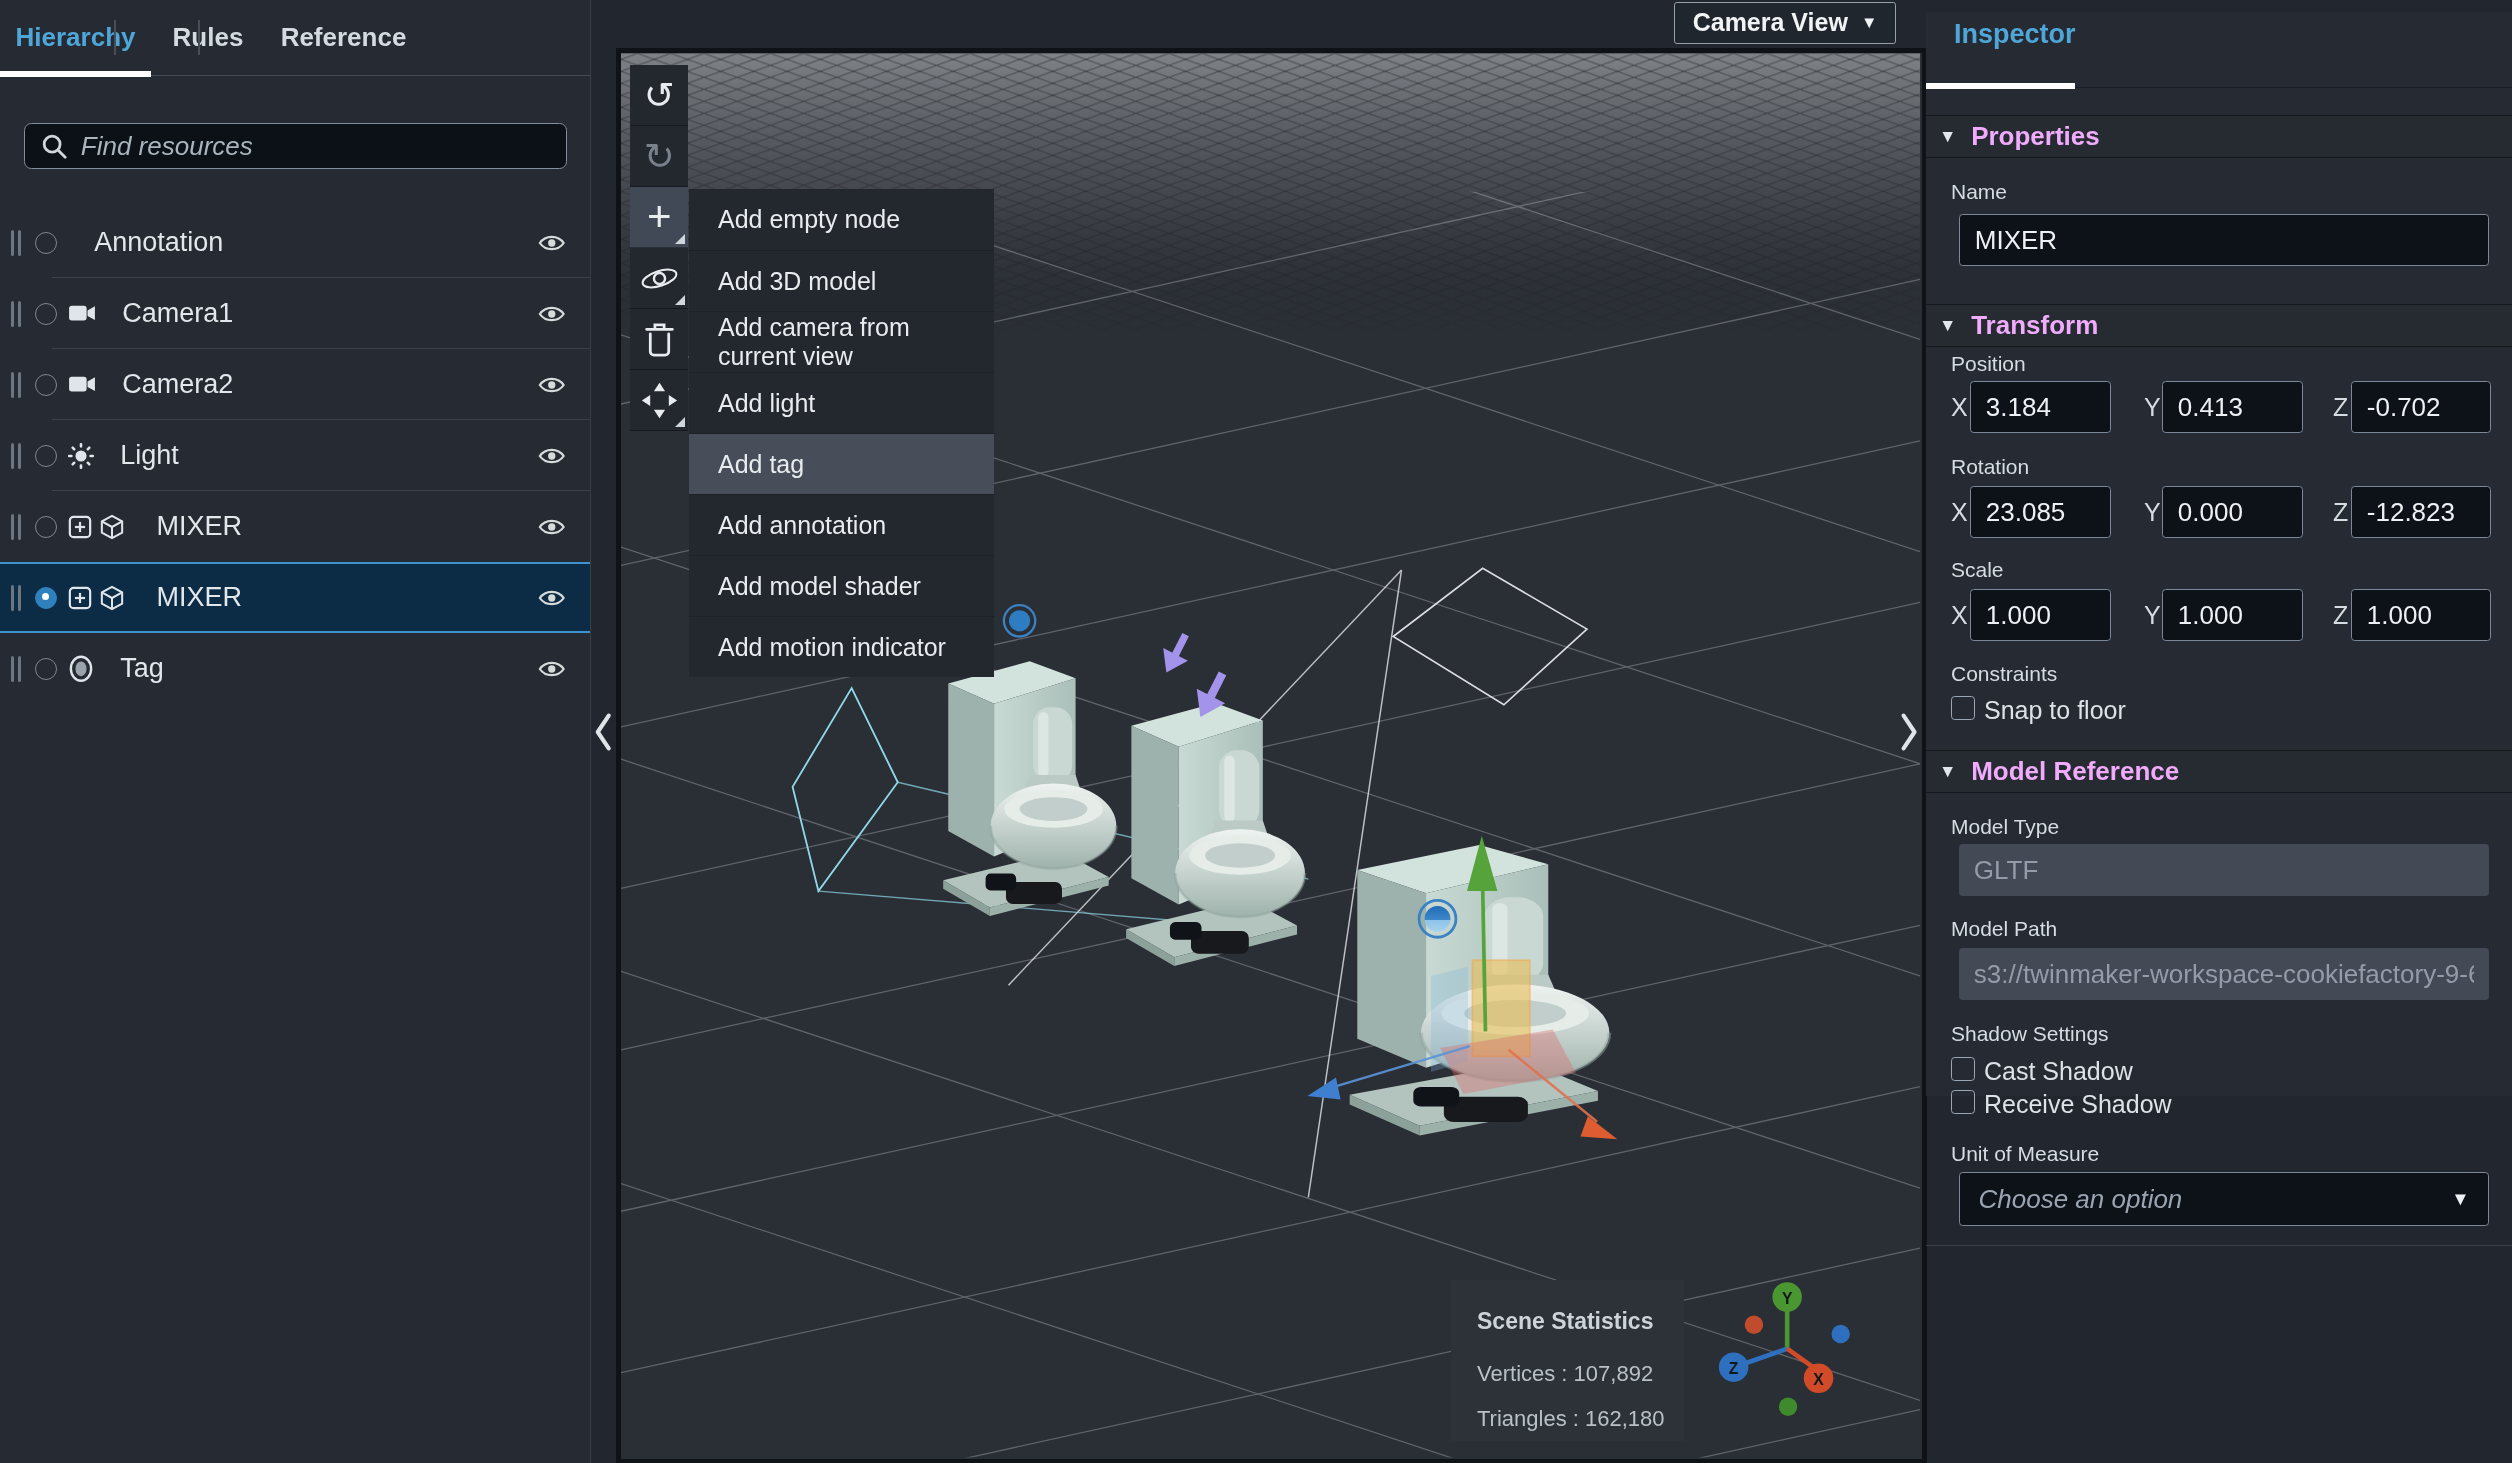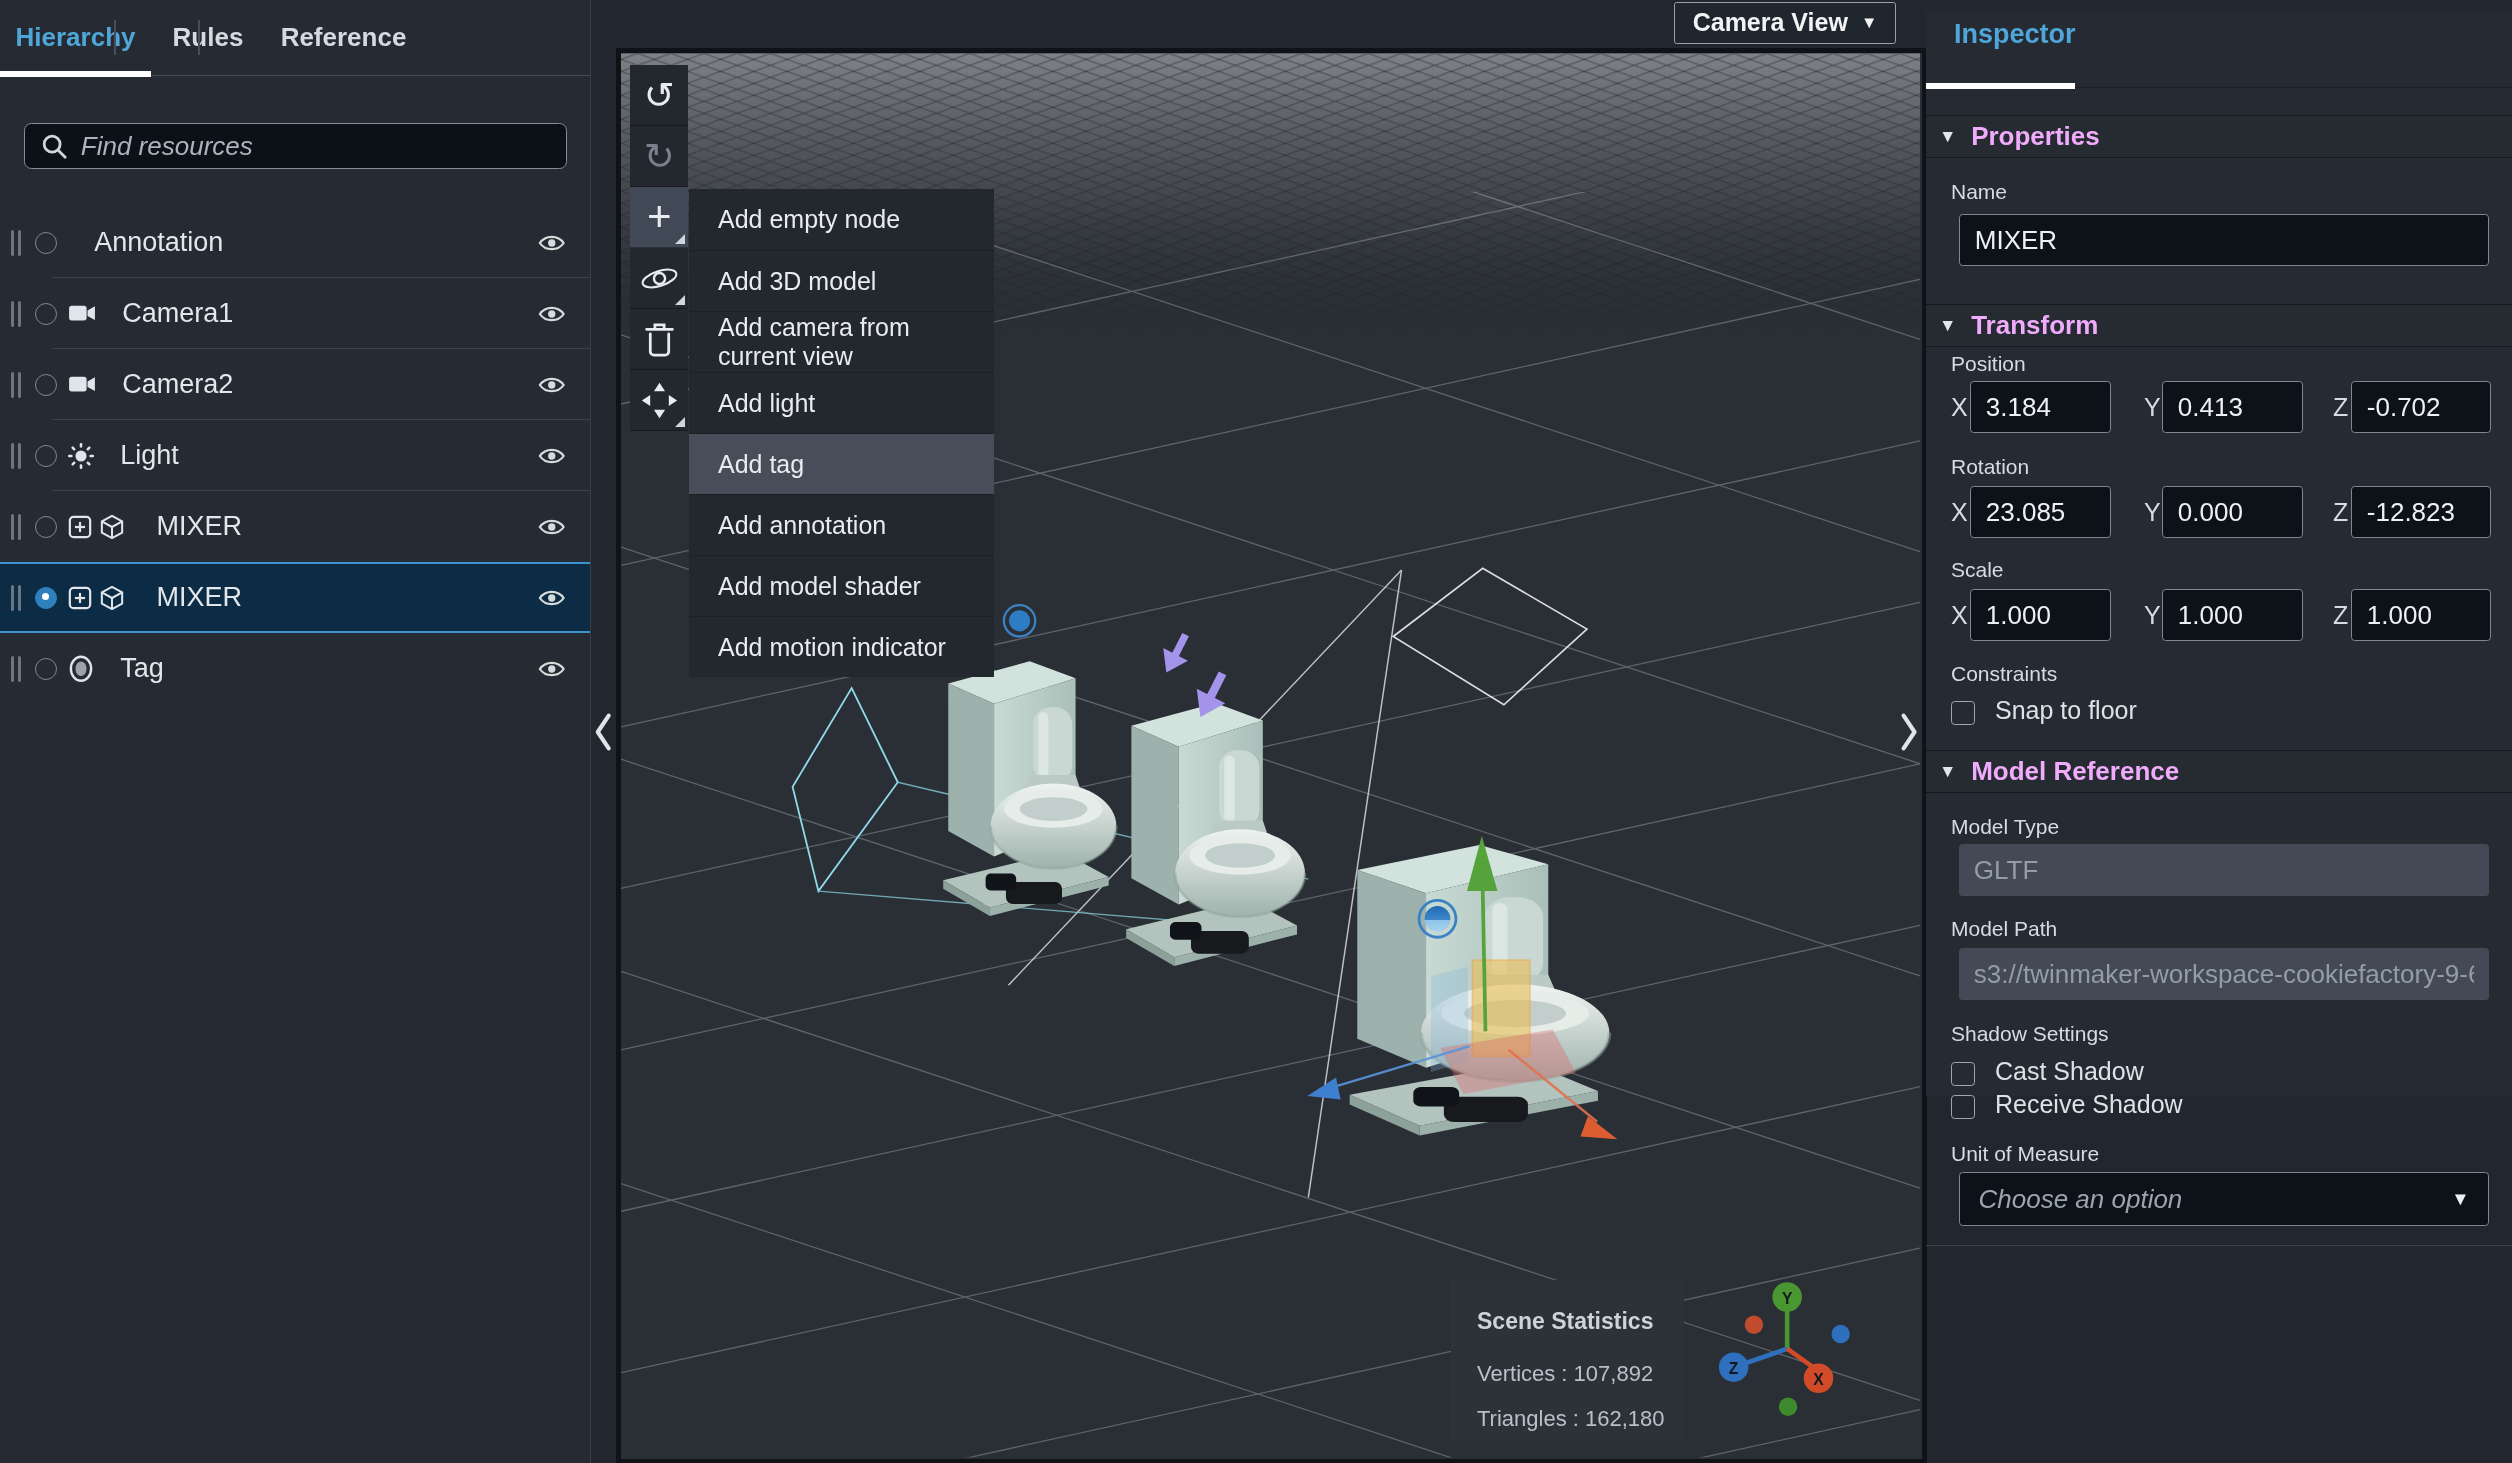--- a/index.html
+++ b/index.html
@@ -97,21 +97,21 @@
     border-top:1.8px solid #14181d; border-bottom:0.9px solid #14181d;
     display:flex; align-items:center; padding-left:13px; gap:14.8px; cursor:pointer; }
   .sec-header .caret { font-size:17.5px; color:#e2e7eb; }
   .sec-header .sec-title { font-size:26px; font-weight:bold; color:#f0abfc; }
 
   .ilabel { position:absolute; left:25px; font-size:21px; color:#d5dce2; white-space:nowrap; }
   .itext { position:absolute; height:52px; background:#0d1219; border:1.8px solid #7c8897; border-radius:3.7px;
     color:#eef1f4; font-size:26px; font-family:inherit; padding:0 14.8px; outline:none; }
   .itext.dis { background:#434a55; border:none; color:#939ca8; }
   .axis-lab { position:absolute; font-size:25px; color:#d5dce2; }
-  .chk-row { position:absolute; left:25px; display:flex; align-items:flex-end; gap:20px; cursor:pointer; }
+  .chk-row { position:absolute; left:25px; display:flex; align-items:flex-start; gap:9px; cursor:pointer; }
   .chk { width:24px; height:24px; border:1.8px solid #9aa7b5; border-radius:3.7px; background:transparent; }
   .chk-lab { font-size:25px; color:#dde2e7; }
   #unit-select { position:absolute; left:33px; top:1160px; width:530px; height:54px;
     background:#0d1219; border:1.8px solid #7c8897; border-radius:3.7px; cursor:pointer;
     display:flex; align-items:center; padding:0 18.5px; }
   #unit-select .ph { flex:1; font-style:italic; font-size:26px; color:#9aa5b1; }
   #unit-select .caret { font-size:18.5px; color:#eef1f4; }
   #insp-divider { position:absolute; left:0; top:1233px; width:586px; height:0.9px; background:#3a3f48; }
 </style>
 </head>

